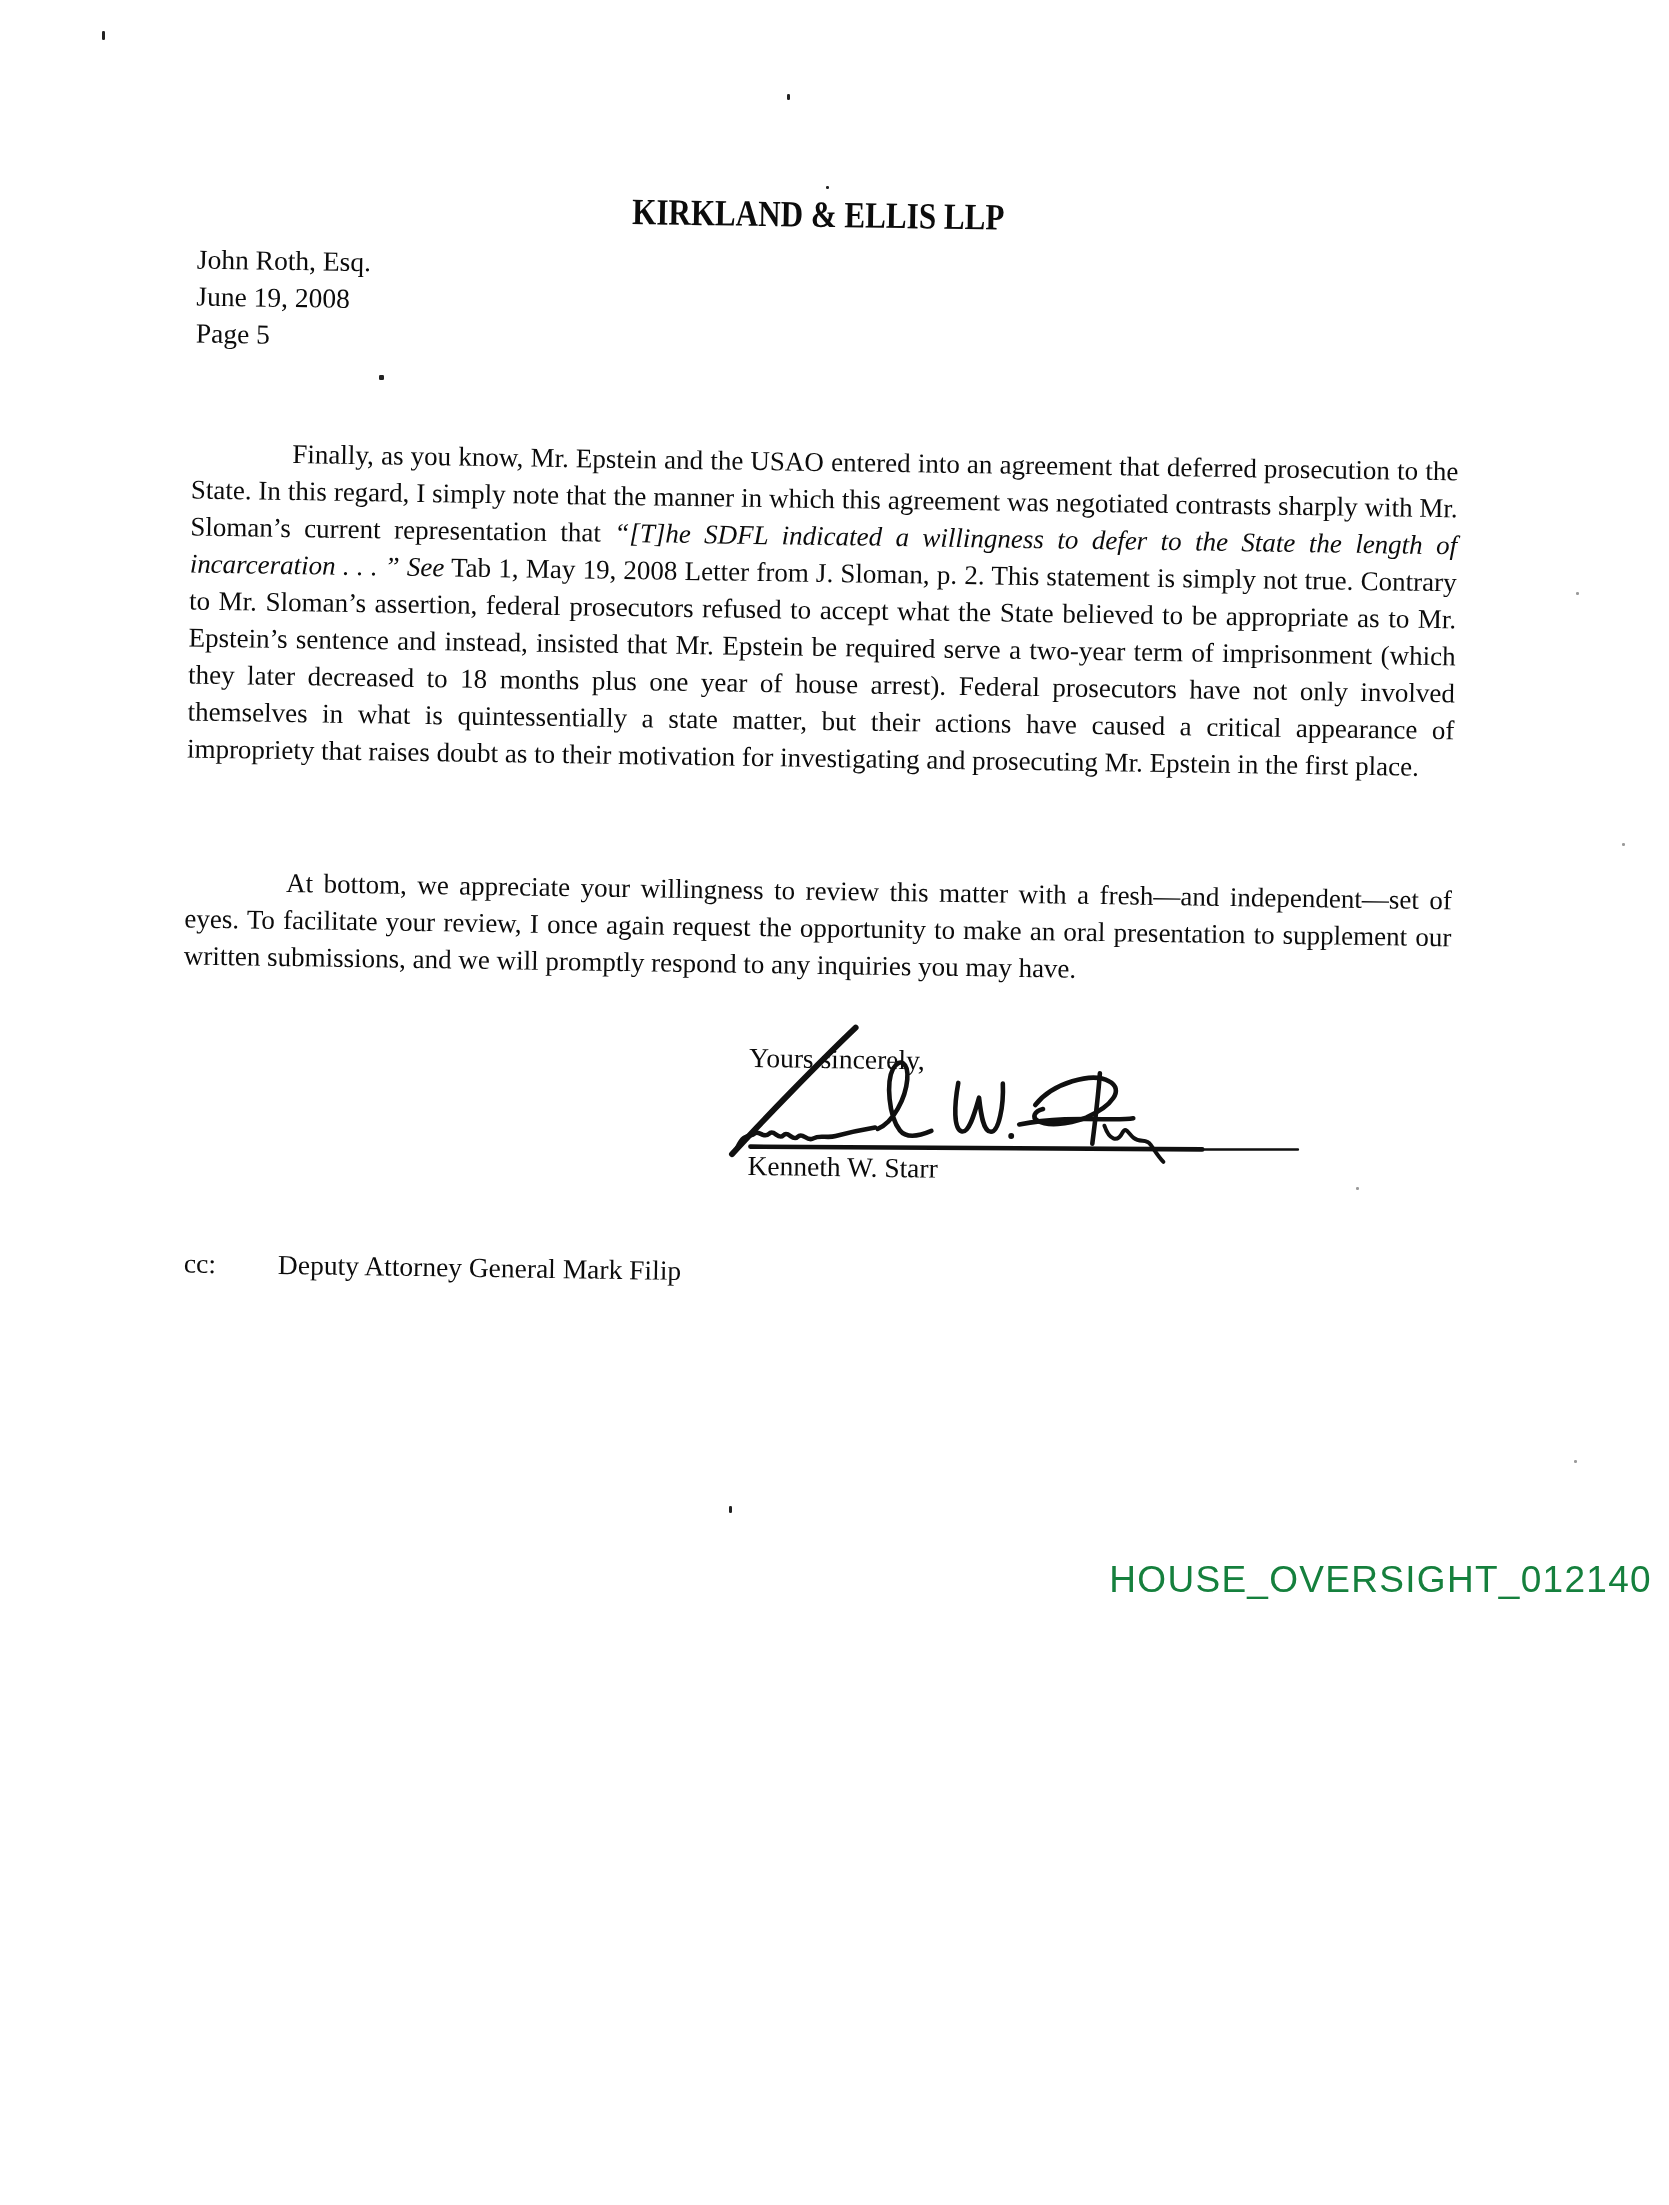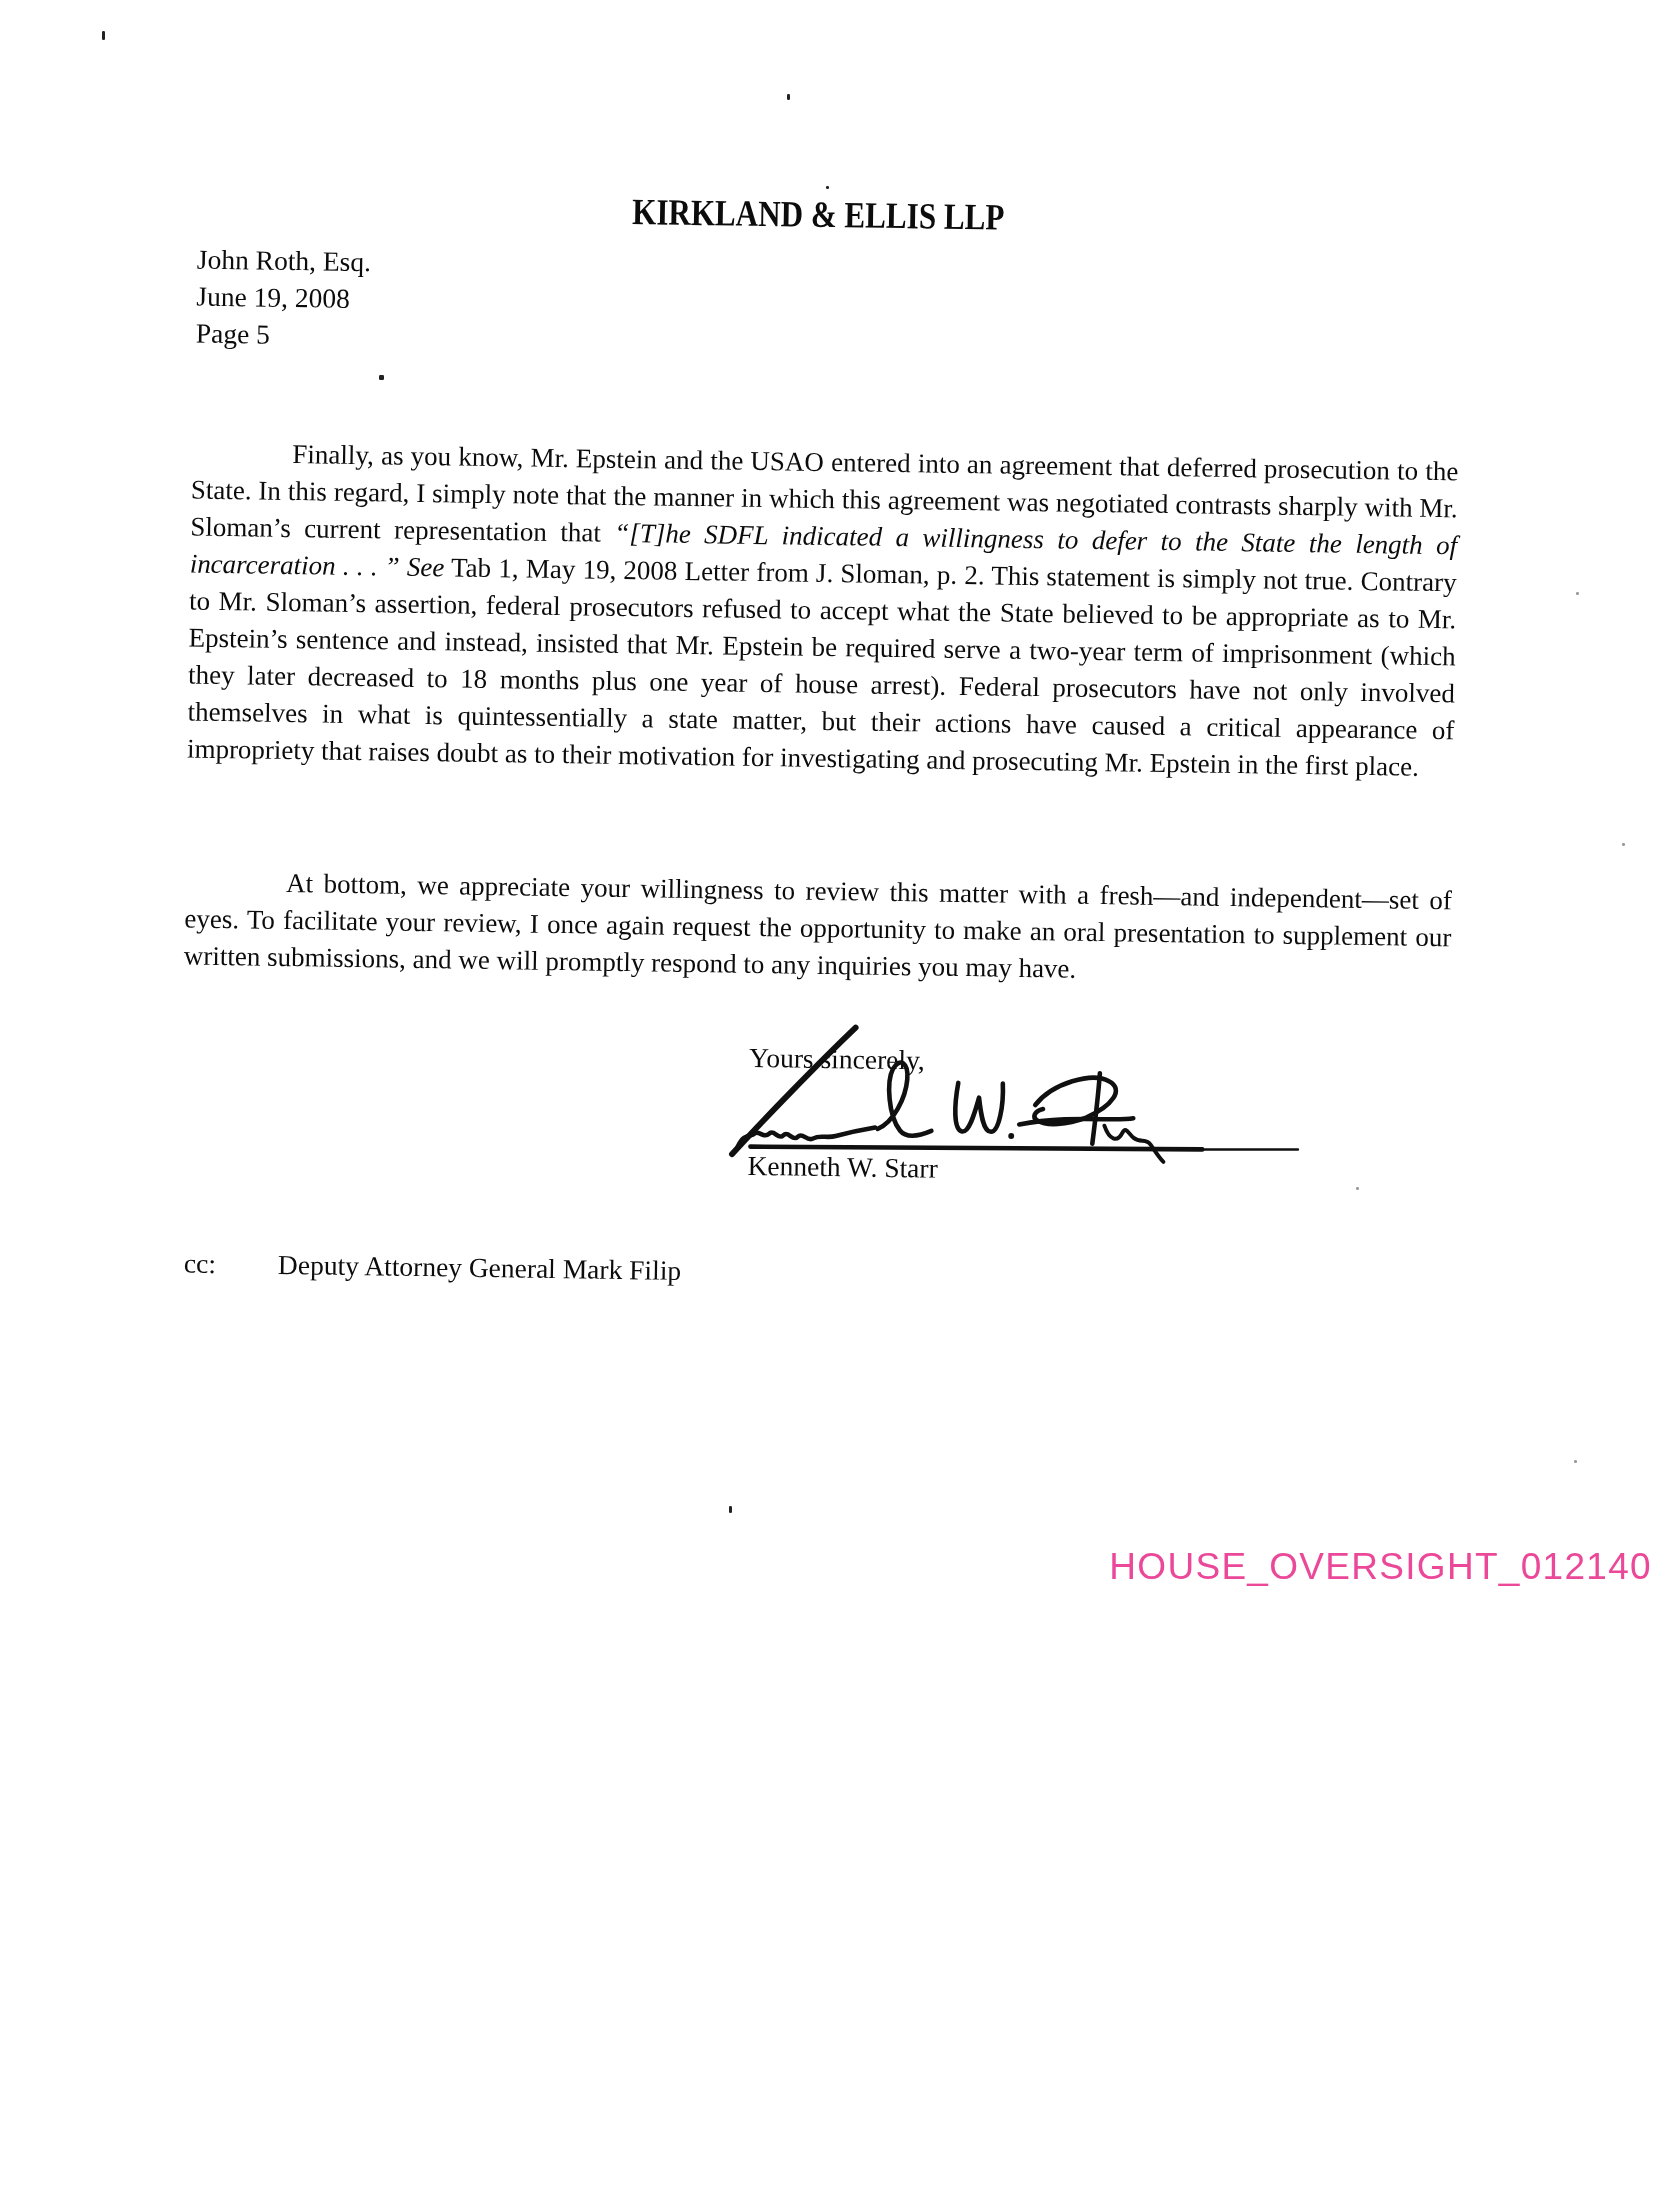--- a/index.html
+++ b/index.html
@@ -76,25 +76,25 @@
     position: absolute;
     left: 5.9px; top: 1062px;
     font-size: 27.5px;
   }
   .cc-label {
     display: inline-block;
     width: 94px;
   }
   .bates-stamp {
     position: absolute;
-    right: 17px; bottom: 17px;
+    right: 17px; bottom: 4px;
     font-family: "Liberation Sans", sans-serif;
     font-size: 37px;
     letter-spacing: 1.3px;
-    color: #ec4899;
+    color: #15803d;
   }
   
   .speck {
     position: absolute;
     background: #222222;
     border-radius: 1.3px;
   }
   .speck.faint { background: #9a9a9a; }
   svg path { fill: none; stroke: #101010; stroke-linecap: round; stroke-linejoin: round; }
 </style>

